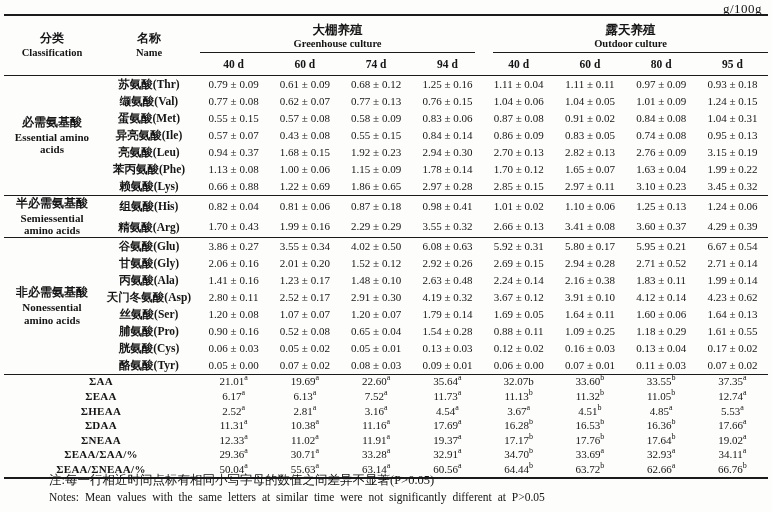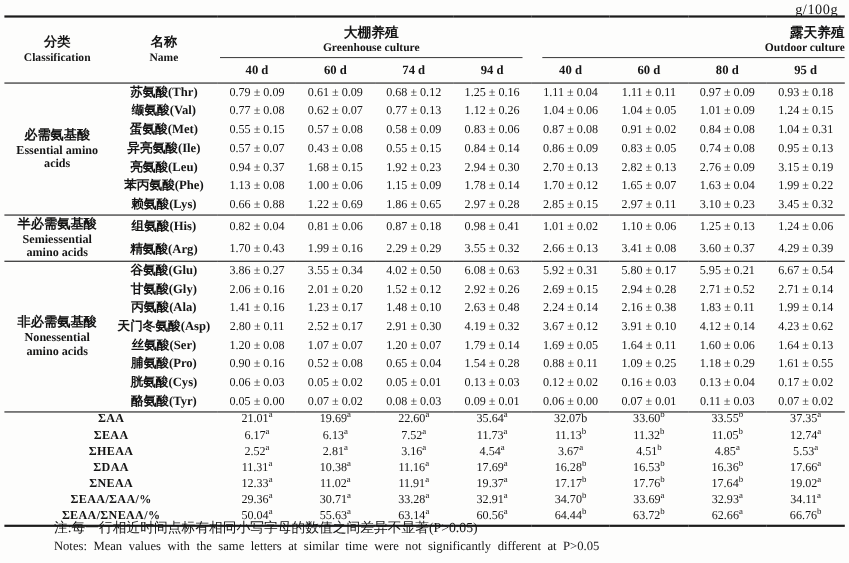--- a/index.html
+++ b/index.html
@@ -18,21 +18,21 @@
   col.c-cls{width:96px;}
   col.c-name{width:98px;}
   col.c-val{width:71.25px;}
   th,td{padding:0;margin:0;text-align:center;vertical-align:middle;
         font-size:11px;line-height:1.22;overflow:hidden;white-space:nowrap;}
   thead th{font-weight:bold;}
   th.hd{border-bottom:1.4px solid #1b1b1b;font-size:12px;line-height:1.3;}
   th.hd .hd-en{font-size:10.5px;}
   th.grp{vertical-align:bottom;height:37px;padding-bottom:0;}
   .grp-inner{margin:0 8px 0 2px;border-bottom:1.2px solid #1b1b1b;padding-bottom:1px;}
-  .grp-r .grp-inner{margin:0 0 0 10px;text-align:right;}
+  .grp-r .grp-inner{margin:0 0 0 10px;}
   .grp-zh{font-size:12.5px;}
   .grp-en{font-size:10.5px;font-weight:bold;}
   tr.days th{height:22px;border-bottom:1.4px solid #1b1b1b;font-size:11.5px;}
   tbody.body-rows td{height:17px;}
   td.name-cell{font-weight:bold;font-size:11.5px;}
   td.cls-cell{font-weight:bold;border-bottom:1.2px solid #1b1b1b;}
   .cls-zh{font-size:12px;line-height:1.3;}
   .cls-en{font-size:11px;line-height:1.15;white-space:normal;padding:0 6px;}
   tr.section-end td{border-bottom:1.2px solid #1b1b1b;}
   tbody.sum-rows td{height:14.6px;font-size:11px;}
@@ -110,21 +110,21 @@
           <td>1.11 ± 0.04</td>
           <td>1.11 ± 0.11</td>
           <td>0.97 ± 0.09</td>
           <td>0.93 ± 0.18</td>
         </tr>
         <tr>
           <td class="name-cell">缬氨酸(Val)</td>
           <td>0.77 ± 0.08</td>
           <td>0.62 ± 0.07</td>
           <td>0.77 ± 0.13</td>
-          <td>1.12 ± 0.26</td>
+          <td>0.76 ± 0.15</td>
           <td>1.04 ± 0.06</td>
           <td>1.04 ± 0.05</td>
           <td>1.01 ± 0.09</td>
           <td>1.24 ± 0.15</td>
         </tr>
         <tr>
           <td class="name-cell">蛋氨酸(Met)</td>
           <td>0.55 ± 0.15</td>
           <td>0.57 ± 0.08</td>
           <td>0.58 ± 0.09</td>

